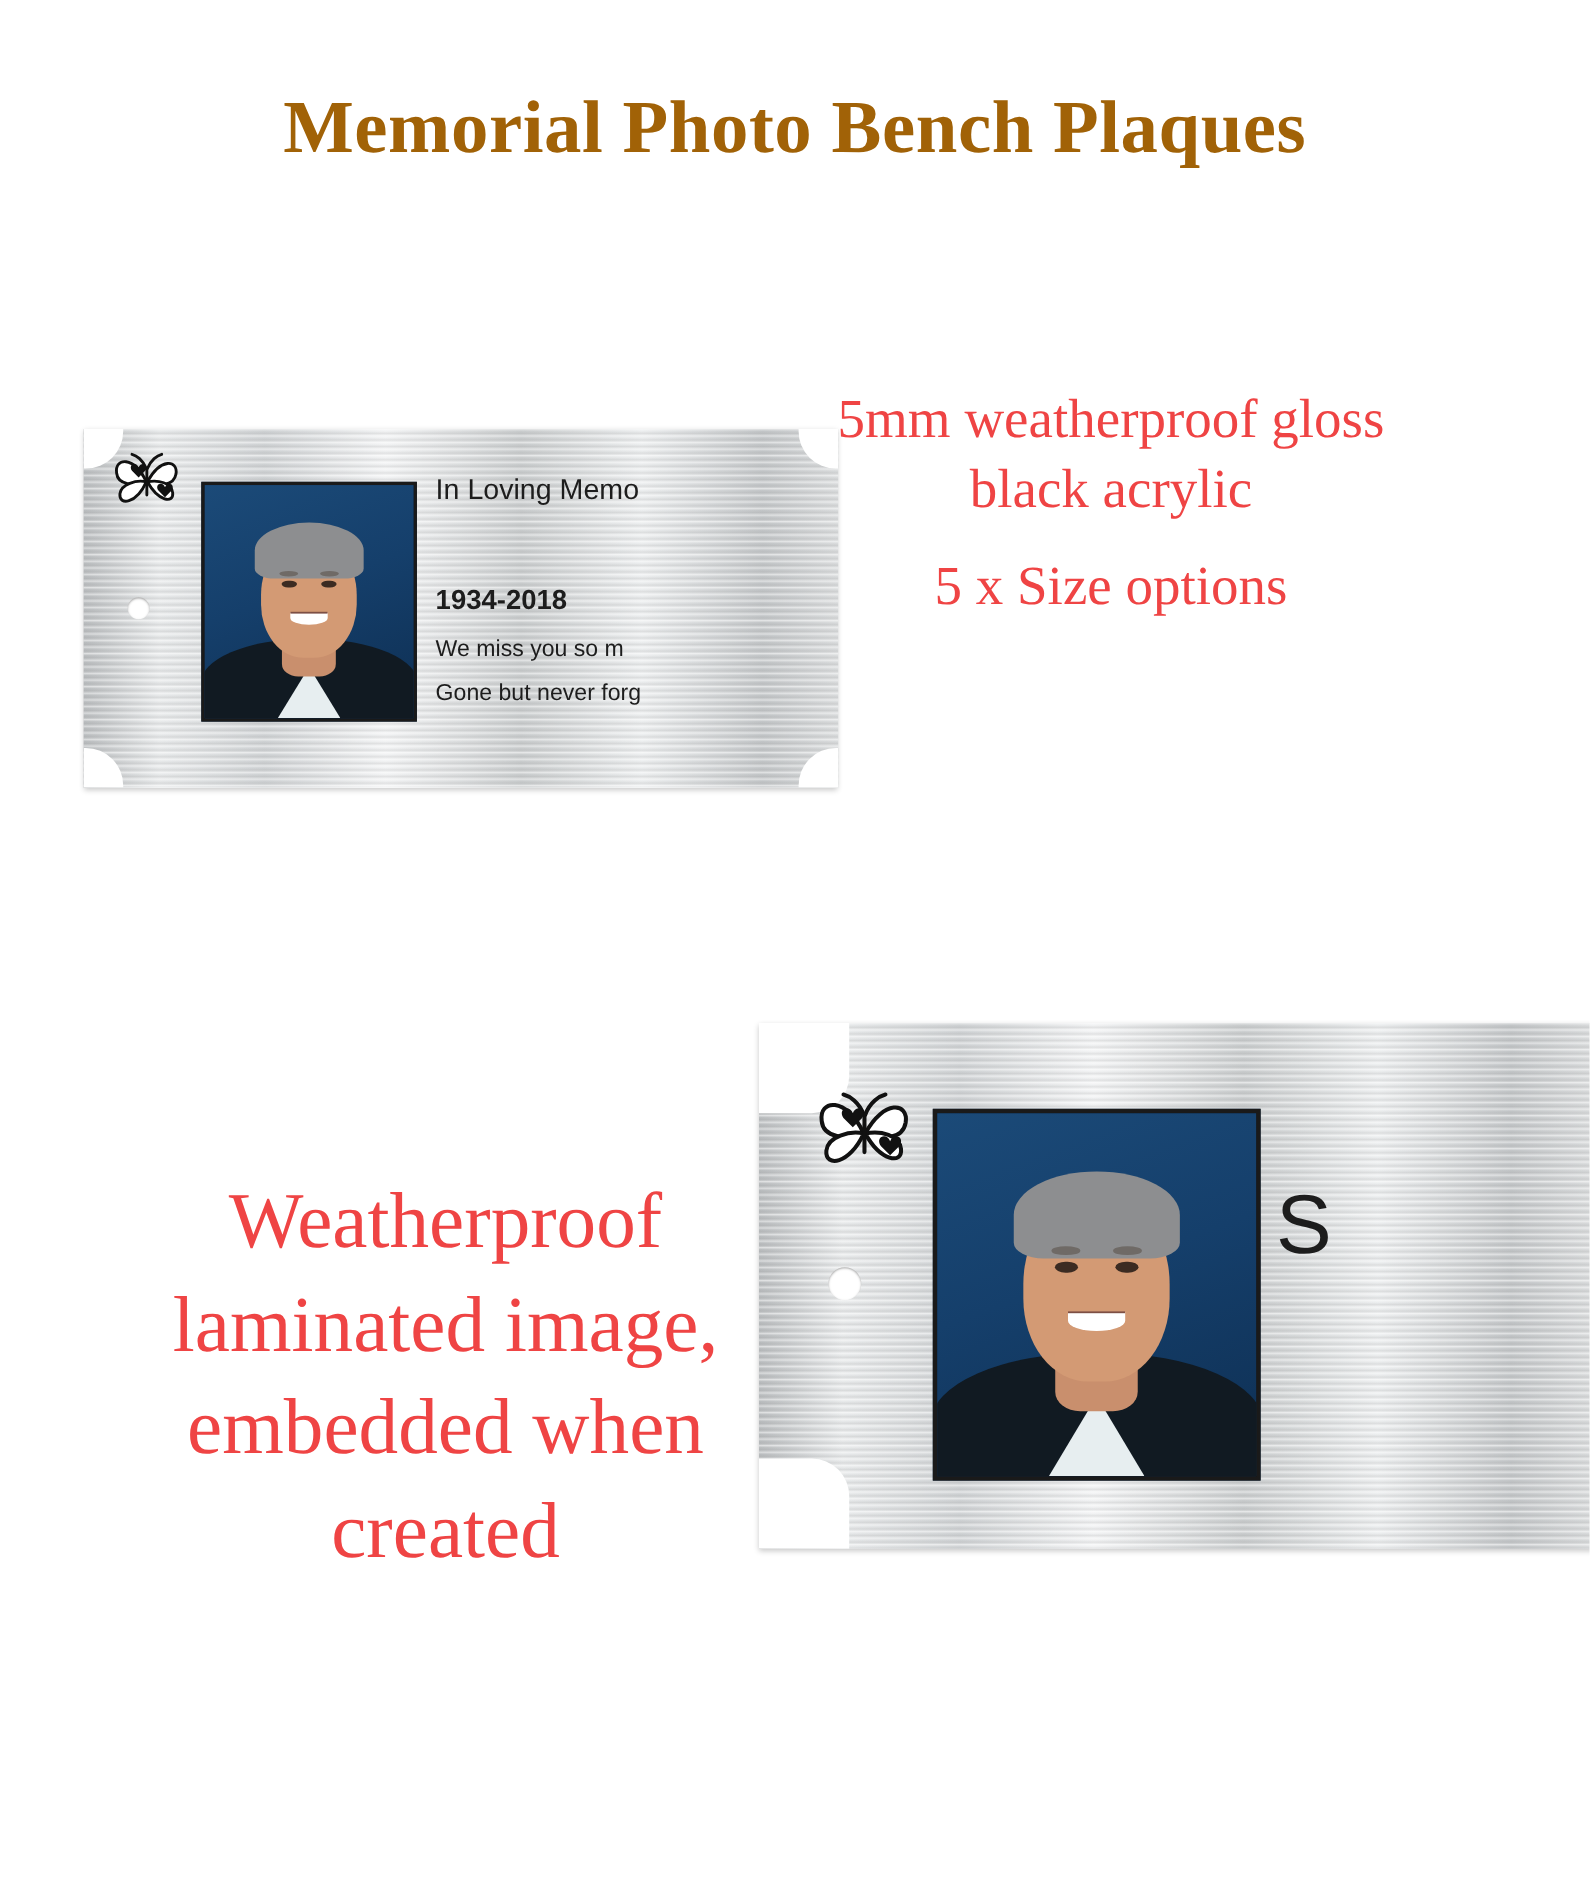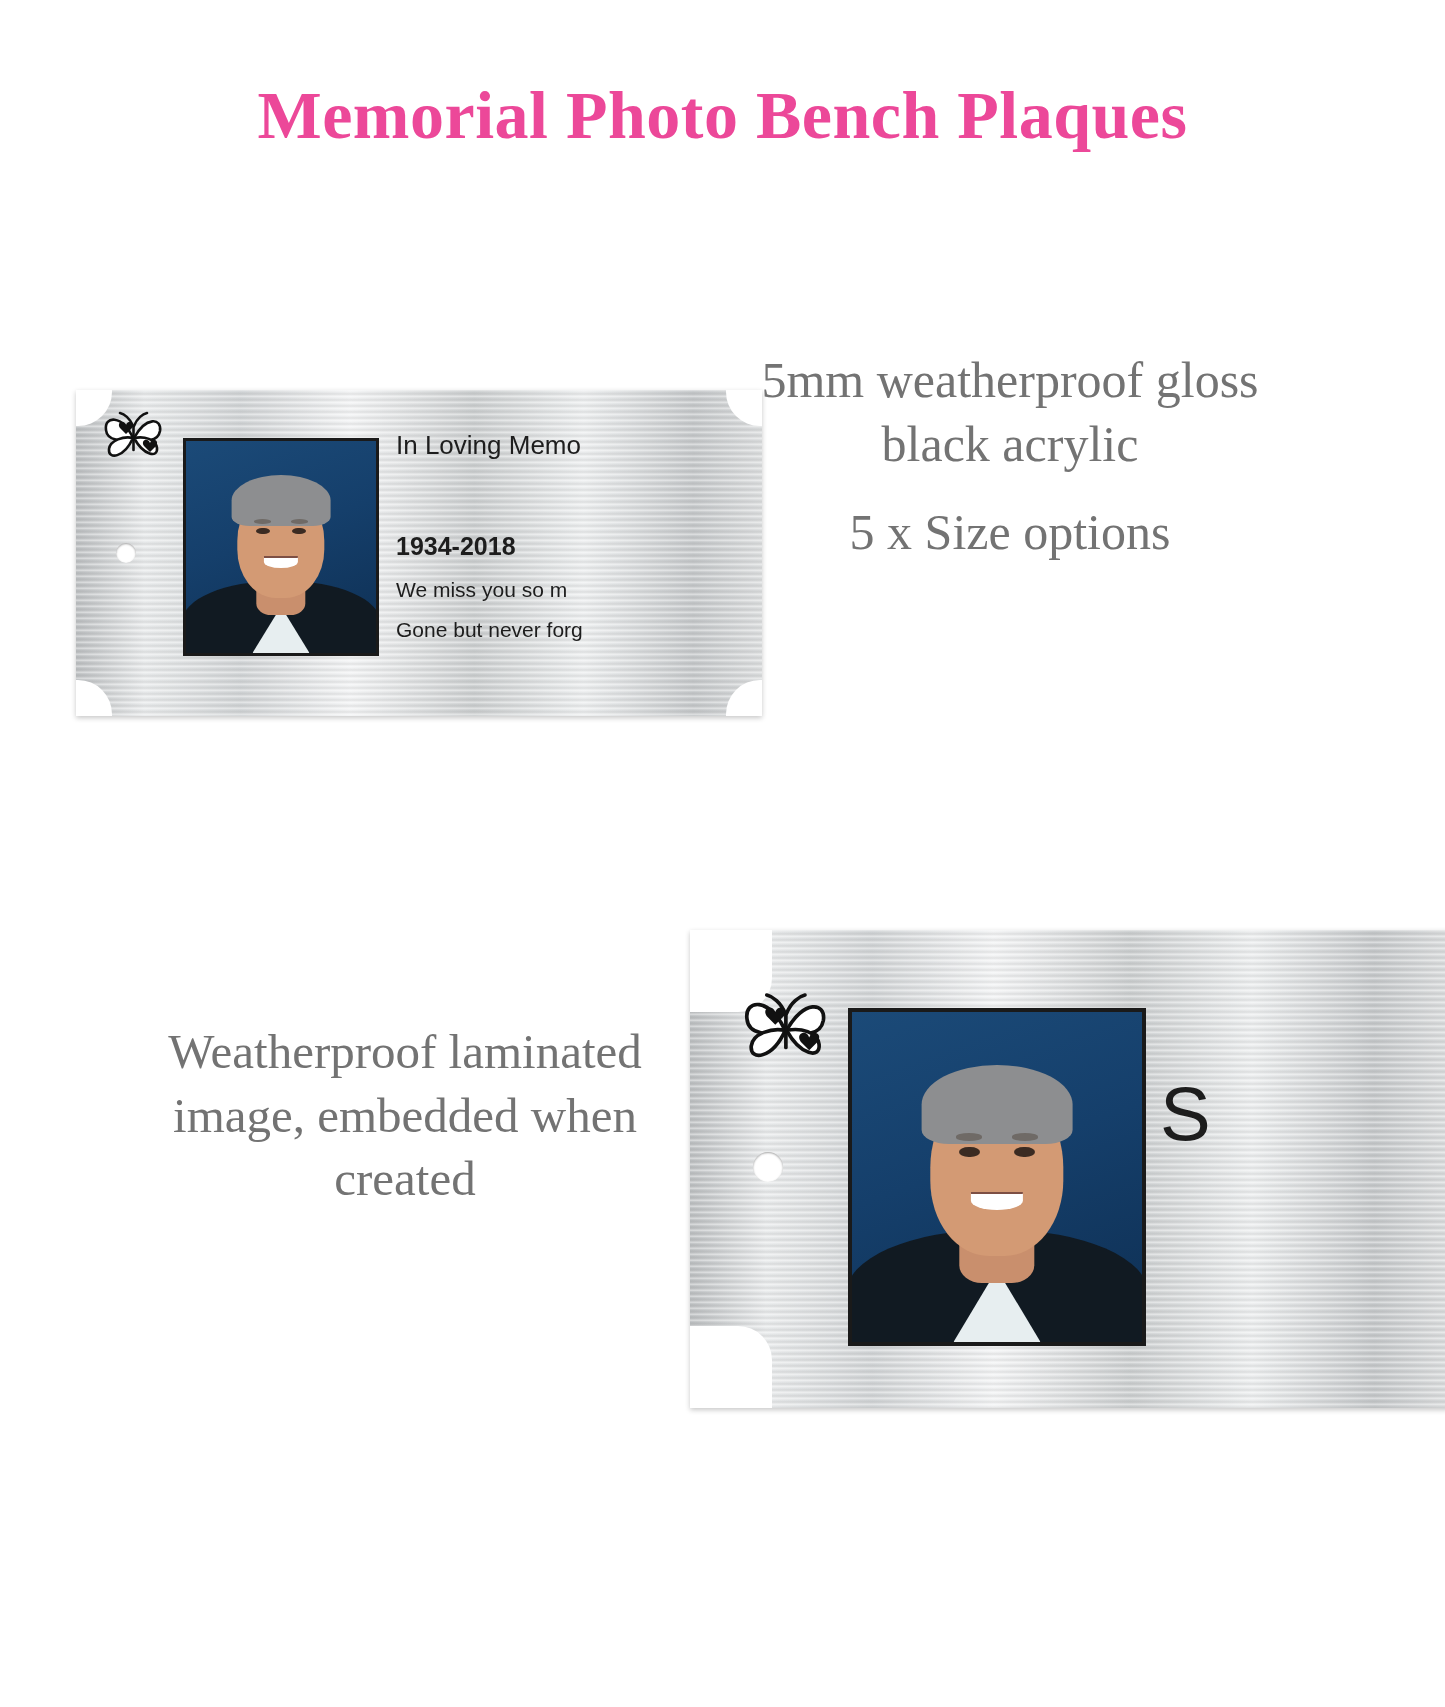--- a/index.html
+++ b/index.html
@@ -20,46 +20,46 @@
   .page-title {
     position: absolute;
     top: 78px;
     left: 0;
     width: 100%;
     text-align: center;
     font-family: "Liberation Serif", serif;
     font-size: 68px;
     font-weight: 700;
     letter-spacing: 0.5px;
-    color: #ec4899;
+    color: #a16207;
     line-height: 1.1;
   }
 
   
   .blurb {
     position: absolute;
     font-family: "Liberation Serif", serif;
     font-size: 50px;
     line-height: 1.28;
     text-align: center;
-    color: #737373;
+    color: #ef4444;
   }
   .blurb p { margin: 0 0 24px 0; }
   .blurb p:last-child { margin-bottom: 0; }
 
   #right-blurb {
     top: 348px;
     left: 740px;
     width: 540px;
   }
   #left-blurb {
-    top: 1020px;
+    top: 1064px;
     left: 100px;
     width: 610px;
-    font-size: 49px;
+    font-size: 72px;
     line-height: 1.3;
   }
 
   
   .plaque {
     position: absolute;
     background:
       repeating-linear-gradient(
         to bottom,
         rgba(255,255,255,0.55) 0px,

